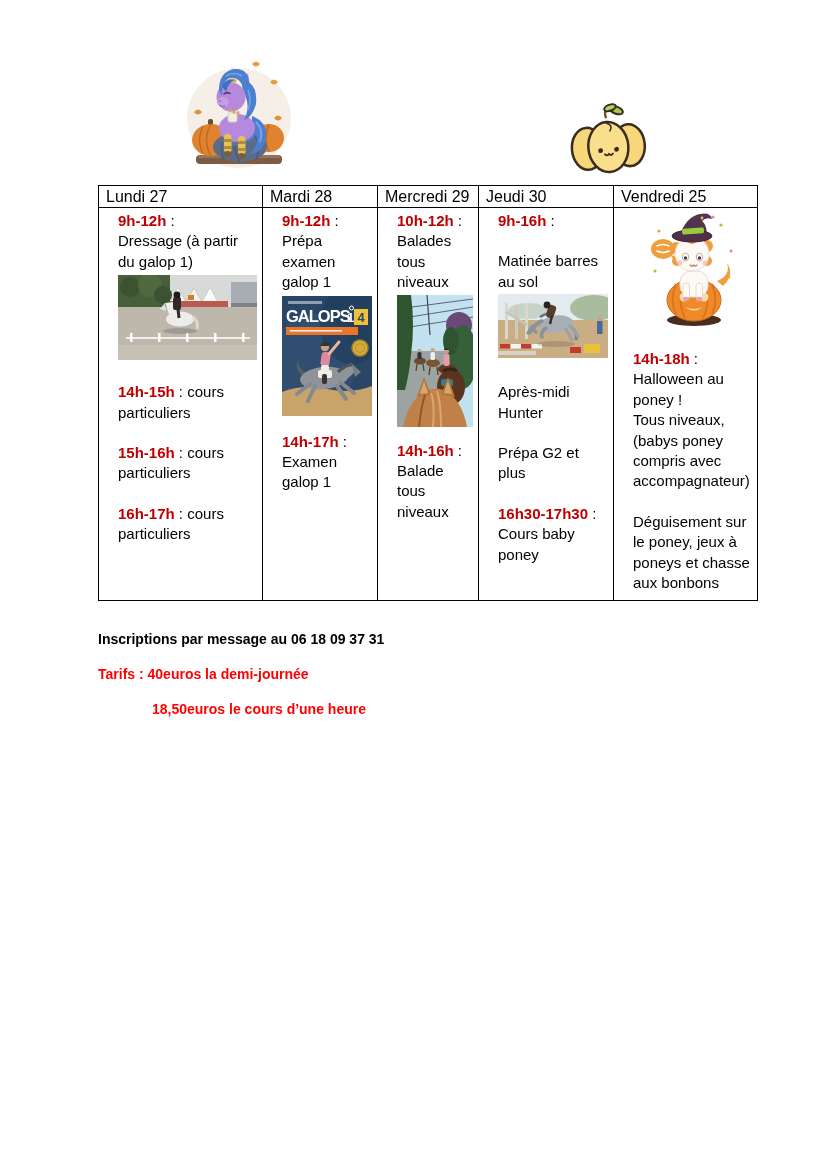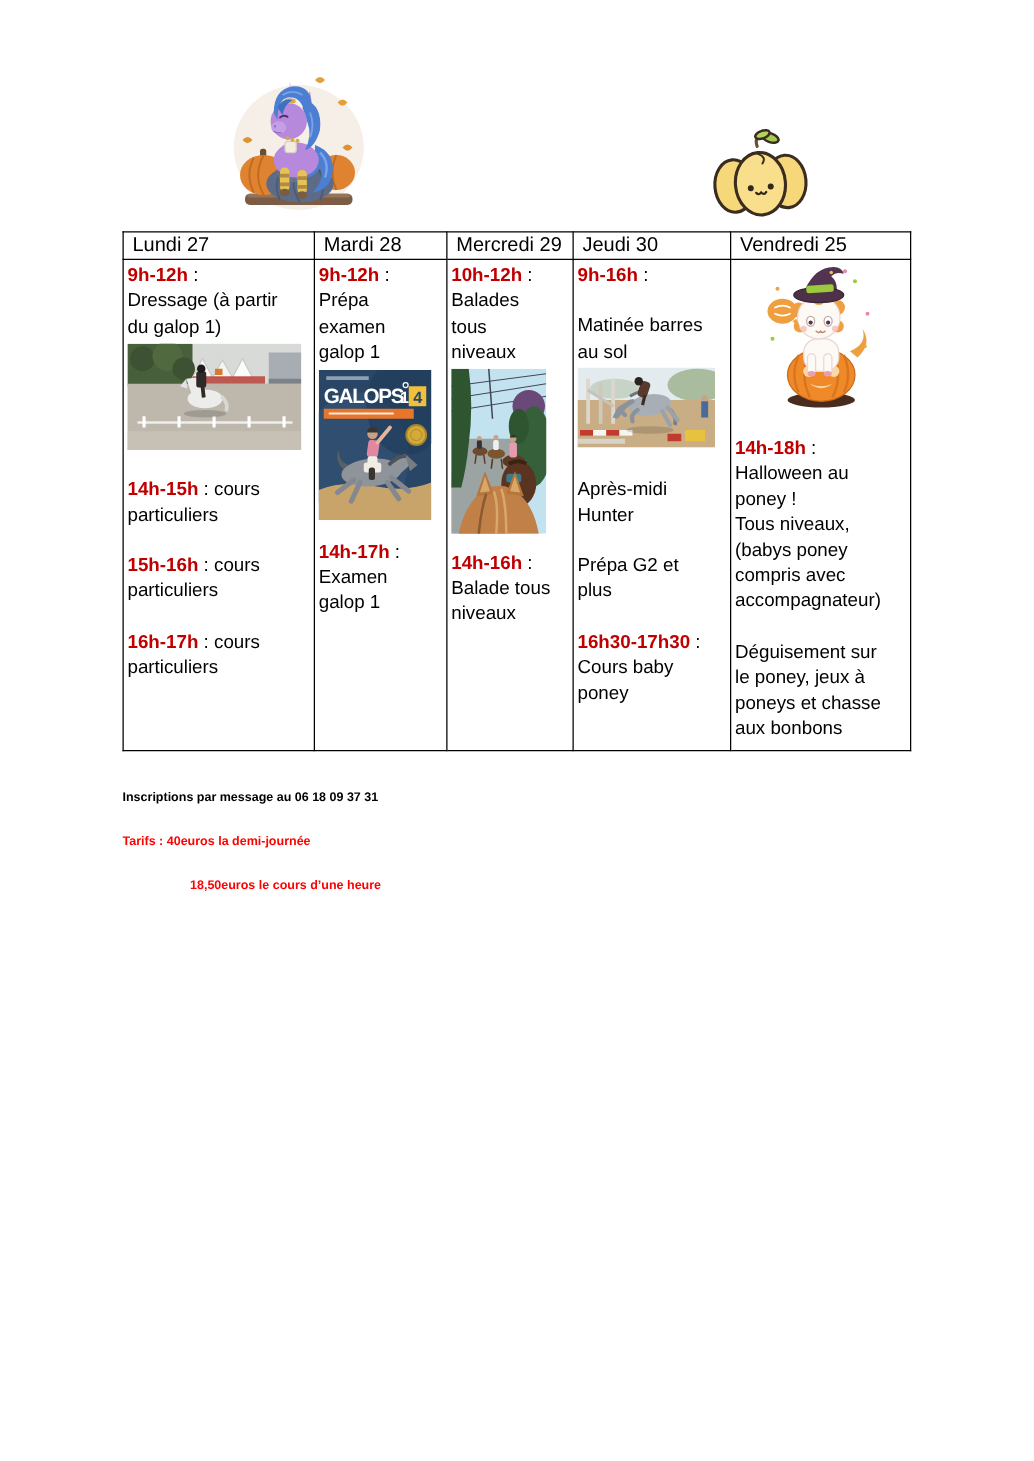--- a/index.html
+++ b/index.html
@@ -8,28 +8,28 @@
   svg{display:block;}
   .illus{position:absolute;}
   .unicorn{left:186px;top:56px;}
   .pumpkin{left:568px;top:101px;}
   .doc-title{position:absolute;left:98px;top:164px;width:648px;text-align:center;
              font-size:15px;font-weight:700;line-height:20px;color:var(--title-green,#3F9B33);}
   table.sched{position:absolute;left:98px;top:185px;border-collapse:collapse;table-layout:fixed;}
   table.sched th, table.sched td{border:1.5px solid #000;}
   table.sched th{height:21px;font-weight:400;font-size:16px;text-align:left;
                  padding:0 5px 0 7px;vertical-align:middle;}
-  table.sched td{vertical-align:top;padding:3px 5px 3px 3px;font-size:15px;line-height:20.4px;
+  table.sched td{vertical-align:top;padding:3px 5px 3px 19px;font-size:15px;line-height:20.4px;
                  height:386px;}
   .ln{white-space:pre-line;}
   .time{color:var(--time-red,#C00000);font-weight:700;}
   .gap14{height:14px;}.gap16{height:16px;}.gap20{height:20px;}.gap22{height:22px;}.gap24{height:24px;}
   .cellimg{margin:3px 0 0 0;}
   .friday-img{margin:2px auto 22px auto;}
-  .footer{position:absolute;left:98px;top:629px;font-size:10px;font-weight:700;line-height:20px;}
+  .footer{position:absolute;left:98px;top:629px;font-size:14px;font-weight:700;line-height:20px;}
   .footer .row{margin:0 0 15px 0;}
   .tarif{color:var(--tarif-red,#FF0000);}
   .indent{padding-left:54px;}
 </style>
 </head>
 <body>
 
 <div class="page">
 
   <div class="illus unicorn">

